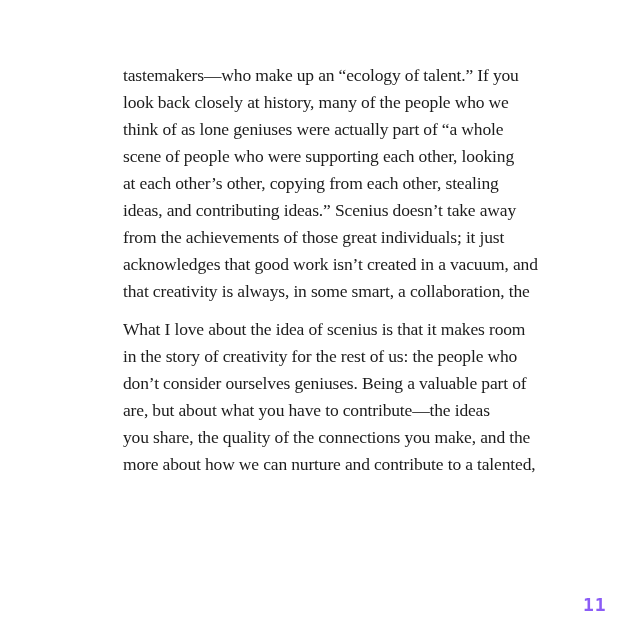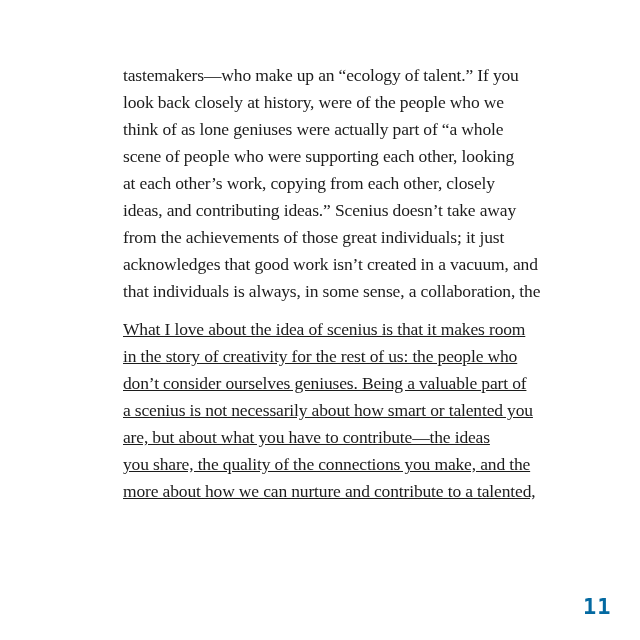--- a/index.html
+++ b/index.html
@@ -23,60 +23,58 @@
     left: 123px;
     top: 62px;
     width: 410px;
     color: #1c1c1c;
     font-size: 17.5px;
     line-height: 27px;
     letter-spacing: -0.15px;
   }
   .para + .para {
     margin-top: 11px;
-    text-decoration: underline;
   }
   .line {
     white-space: nowrap;
   }
   .page-number {
     position: absolute;
     left: 583px;
     top: 594px;
     font-family: "DejaVu Sans Mono", monospace;
     font-weight: bold;
-    font-size: 22px;
+    font-size: 18px;
     letter-spacing: 1px;
-    color: #0369a1;
+    color: #8b5cf6;
   }
 </style>
 </head>
 <body>
 
 <div class="page">
 
   <div class="text-block">
 
     <div class="para">
       <div class="line">tastemakers—who make up an “ecology of talent.” If you</div>
-      <div class="line">look back closely at history, were of the people who we</div>
+      <div class="line">look back closely at history, many of the people who we</div>
       <div class="line">think of as lone geniuses were actually part of “a whole</div>
       <div class="line">scene of people who were supporting each other, looking</div>
-      <div class="line">at each other’s work, copying from each other, closely</div>
+      <div class="line">at each other’s other, copying from each other, stealing</div>
       <div class="line">ideas, and contributing ideas.” Scenius doesn’t take away</div>
       <div class="line">from the achievements of those great individuals; it just</div>
       <div class="line">acknowledges that good work isn’t created in a vacuum, and</div>
-      <div class="line">that individuals is always, in some sense, a collaboration, the</div>
+      <div class="line">that creativity is always, in some smart, a collaboration, the</div>
     </div>
 
     <div class="para">
       <div class="line">What I love about the idea of scenius is that it makes room</div>
       <div class="line">in the story of creativity for the rest of us: the people who</div>
       <div class="line">don’t consider ourselves geniuses. Being a valuable part of</div>
-      <div class="line">a scenius is not necessarily about how smart or talented you</div>
       <div class="line">are, but about what you have to contribute—the ideas</div>
       <div class="line">you share, the quality of the connections you make, and the</div>
       <div class="line">more about how we can nurture and contribute to a talented,</div>
     </div>
 
   </div>
 
   <div class="page-number">11</div>
 
 </div>

